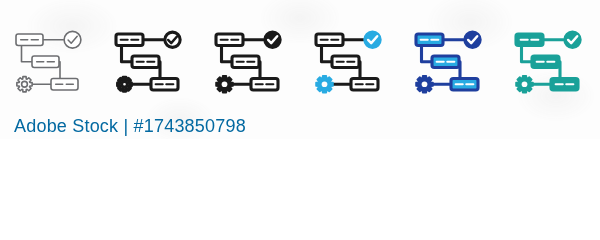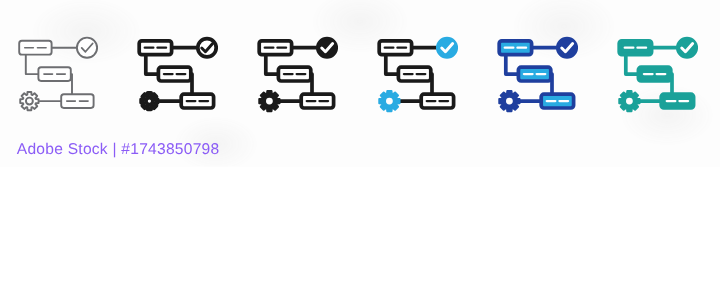--- a/index.html
+++ b/index.html
@@ -49,23 +49,23 @@
     display: flex;
     align-items: center;
     justify-content: center;
   }
   .icon-cell svg { display: block; }
 
   #caption {
     position: absolute;
     left: 14px;
     top: 116px;
-    font-size: 13px;
+    font-size: 18px;
     letter-spacing: 0.2px;
-    color: #8b5cf6;
+    color: #0369a1;
     font-family: "Liberation Sans", sans-serif;
     white-space: nowrap;
   }
 </style>
 </head>
 <body>
 
 <div id="stage">
 
   <div id="watermark"></div>

